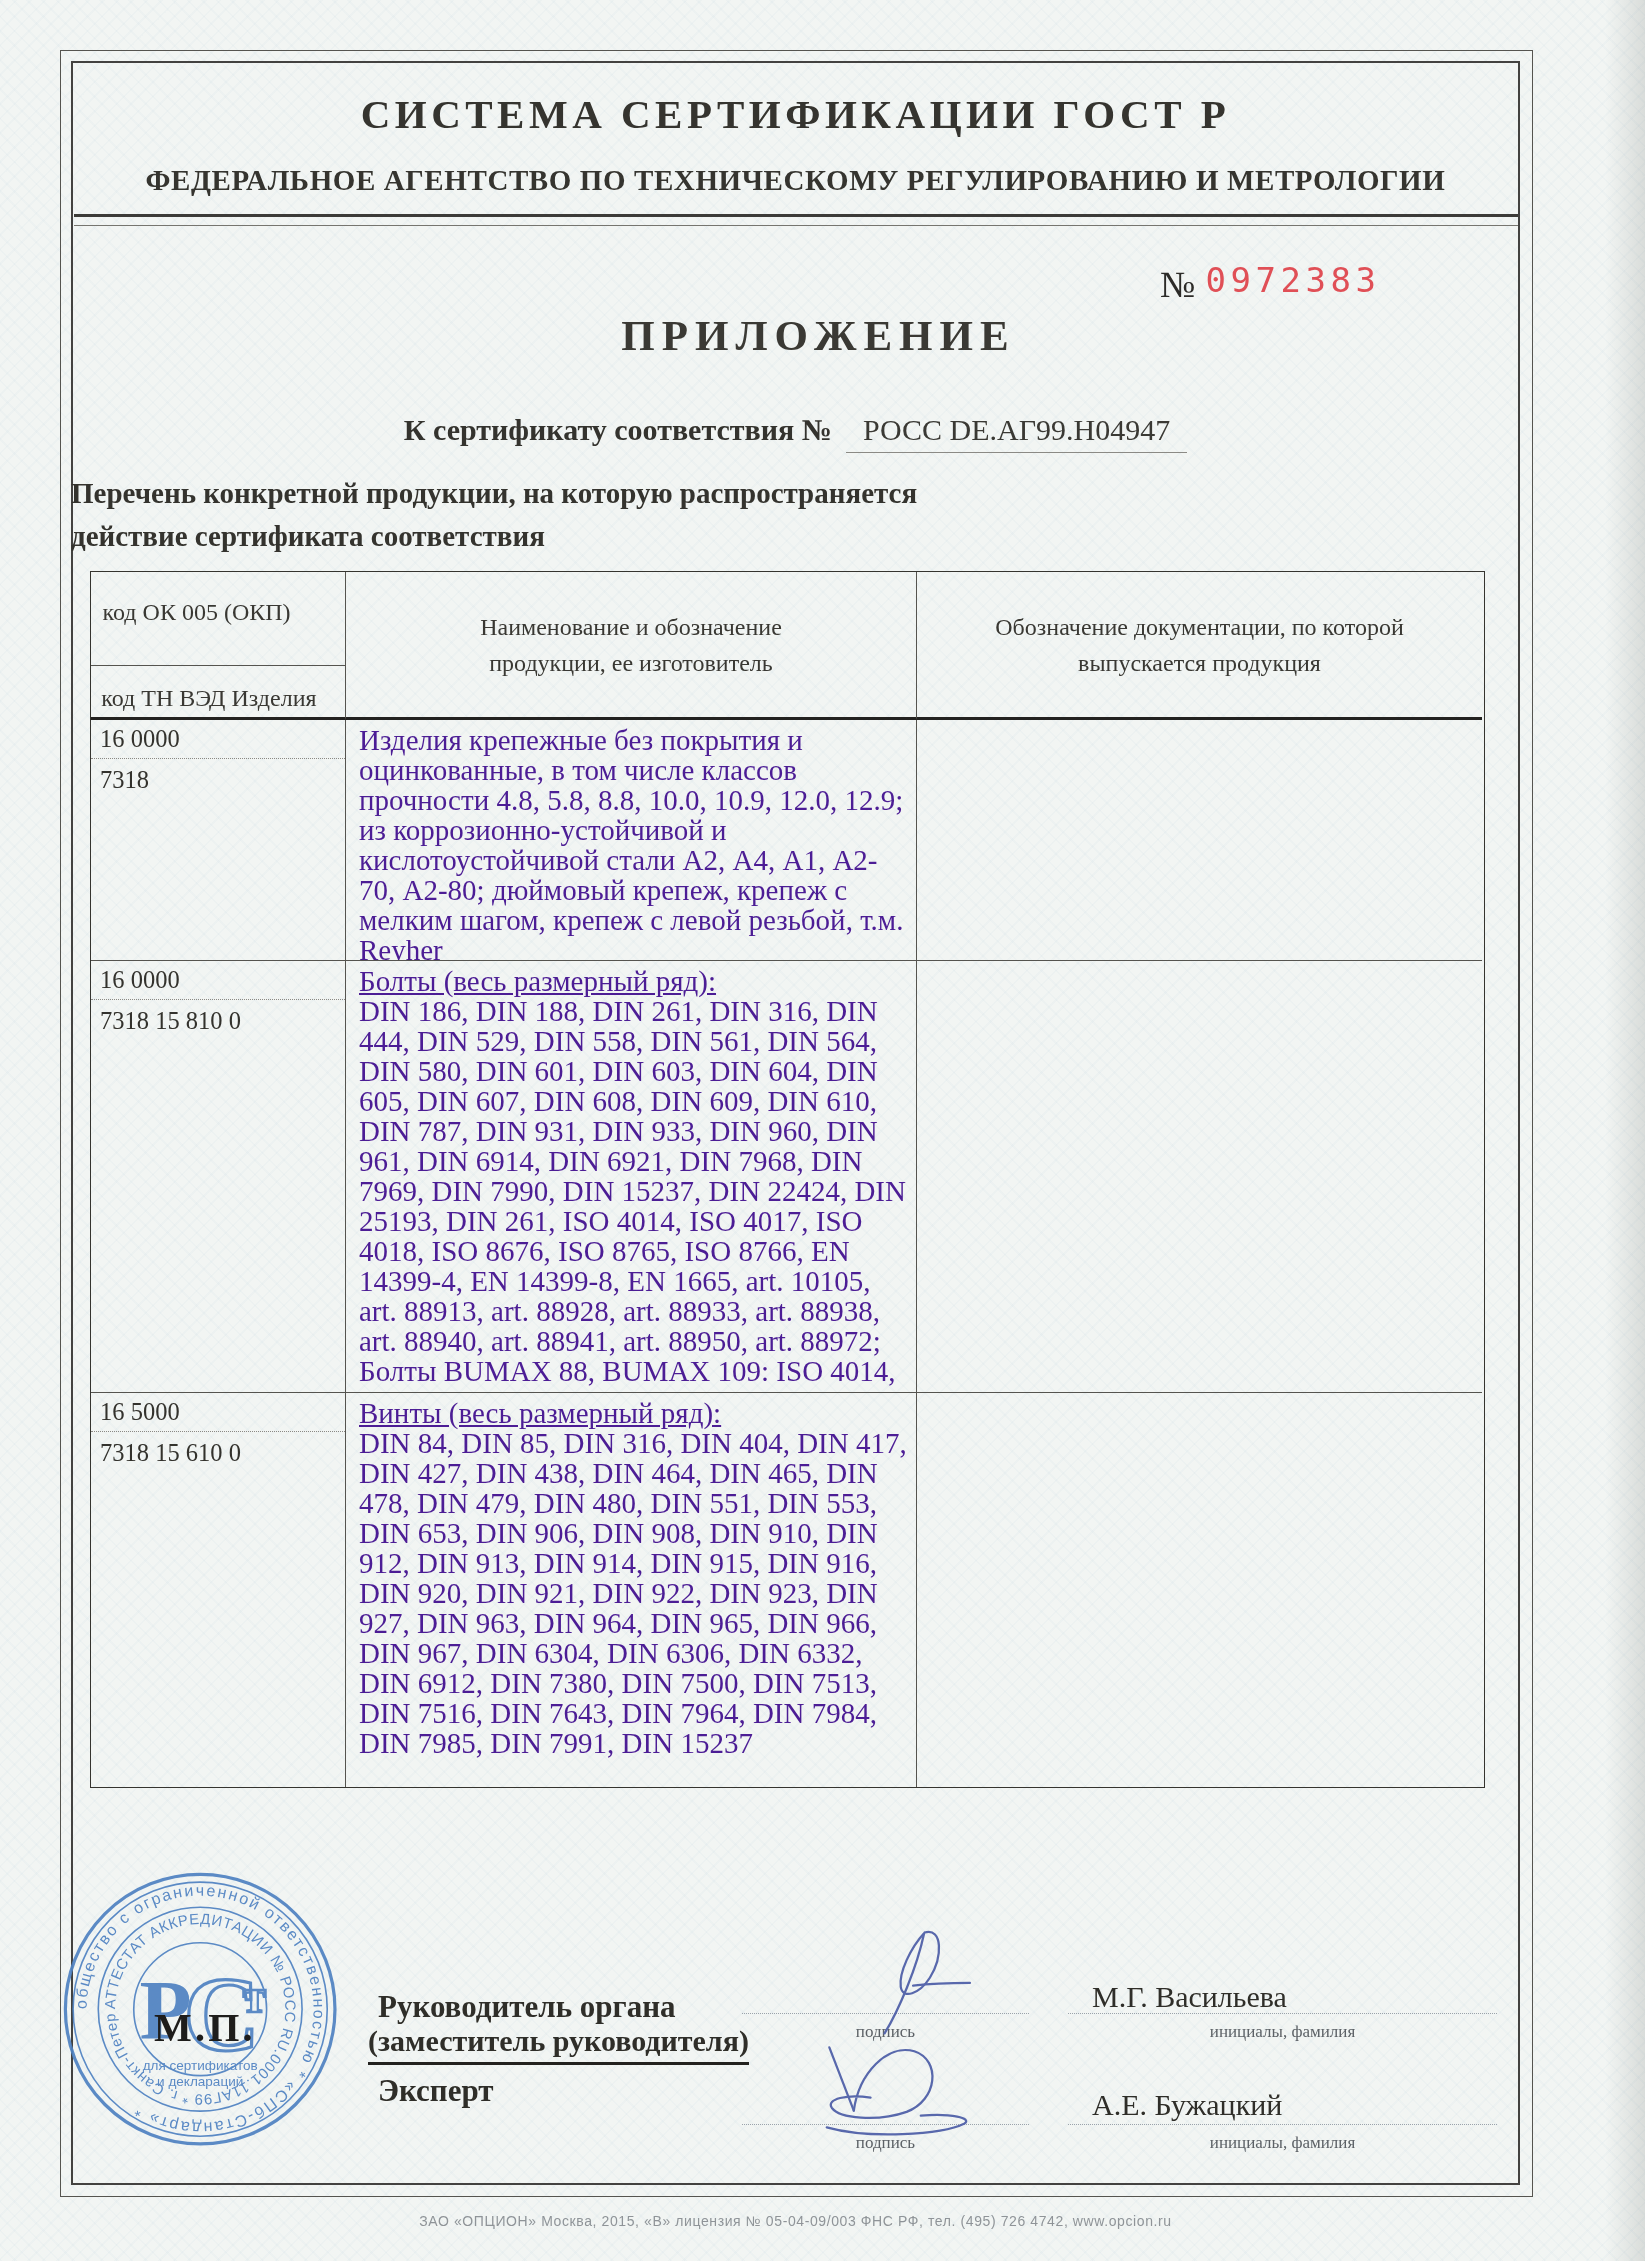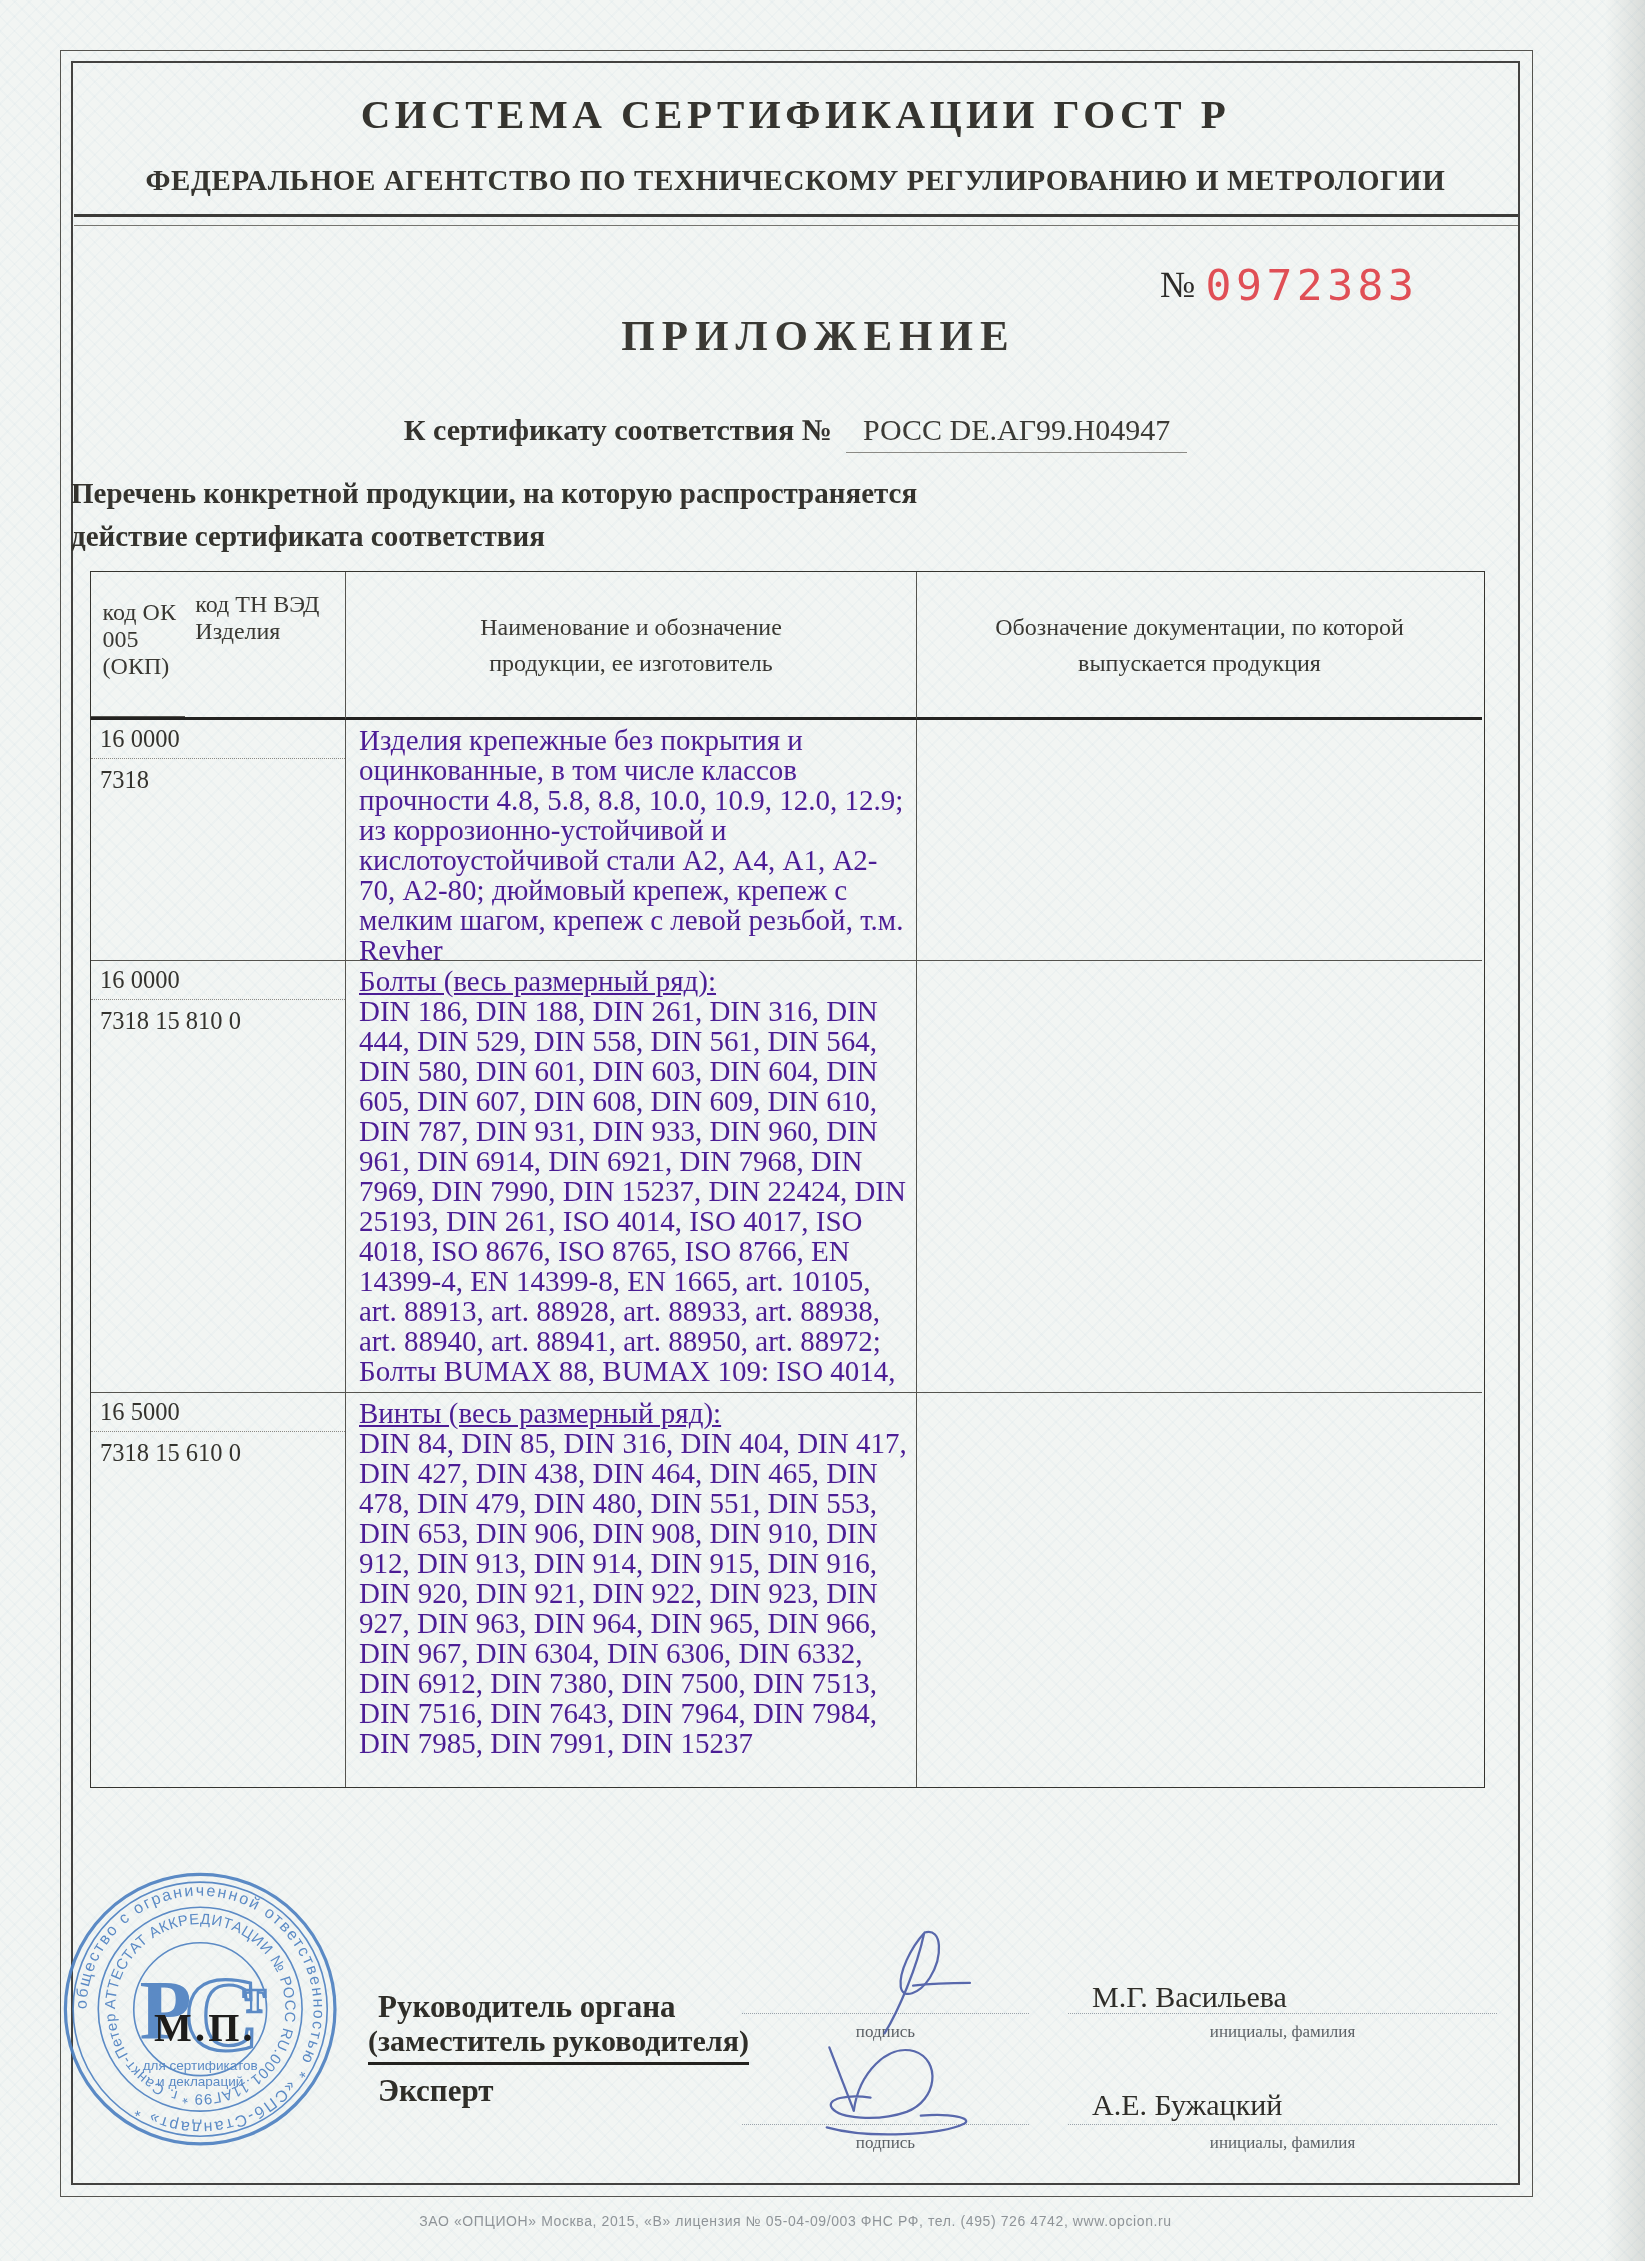--- a/index.html
+++ b/index.html
@@ -48,21 +48,21 @@
     color:#35342f;
   }
 
   .docnum {
     position:absolute; left:1160px; top:263px;
     display:flex; align-items:flex-start; gap:10.3px;
   }
   .docnum .no { font-size:37px; color:#2c2b28; }
   .docnum .digits {
     font-family:"DejaVu Sans Mono", monospace;
-    font-size:43px; line-height:1.05;
+    font-size:34px; line-height:1.05;
     color: var(--red, #e04f56);
     letter-spacing:4.5px;
     text-align:center;
   }
 
   .apptitle {
     position:absolute; left:71px; top:311px; width:1449px;
     text-align:center; font-size:43px; font-weight:bold; letter-spacing:7px;
     color:#3a3934;
     margin-left:23px;
@@ -90,21 +90,21 @@
     display:grid;
     grid-template-columns:255px 571px 565px;
     grid-template-rows:148px 241px 432px 394px;
     border:1.9px solid #35342f;
   }
   .cell { border-right:1.3px solid #55544f; border-bottom:1.3px solid #55544f; overflow:hidden; }
   .cell.last-col { border-right:none; }
   .cell.hdr { border-bottom:3.9px solid #232220; }
   .cell.last-row { border-bottom:none; }
 
-  .h1 { display:flex; flex-direction:row; font-size:24px; color:#393833; }
+  .h1 { display:flex; flex-direction:column; font-size:24px; color:#393833; }
   .h1 .h1a { flex:0 0 94px; padding:27px 6.5px 0 11.6px; border-bottom:1.3px solid #55544f; }
   .h1 .h1b { flex:1; padding:19.4px 6.5px 0 10.3px; }
   .hmid { display:flex; align-items:center; justify-content:center; text-align:center;
           font-size:24px; line-height:36px; color:#393833; }
   .hmid span { display:block; }
   .hmid.c2 span { max-width:348px; }
   .hmid.c3 span { max-width:419px; }
 
   .code-cell { font-size:24.5px; color:#33322d; }
   .code-cell .okp { padding:5.2px 6.5px 5.2px 9px; border-bottom:1.9px dotted #8b8984; }

